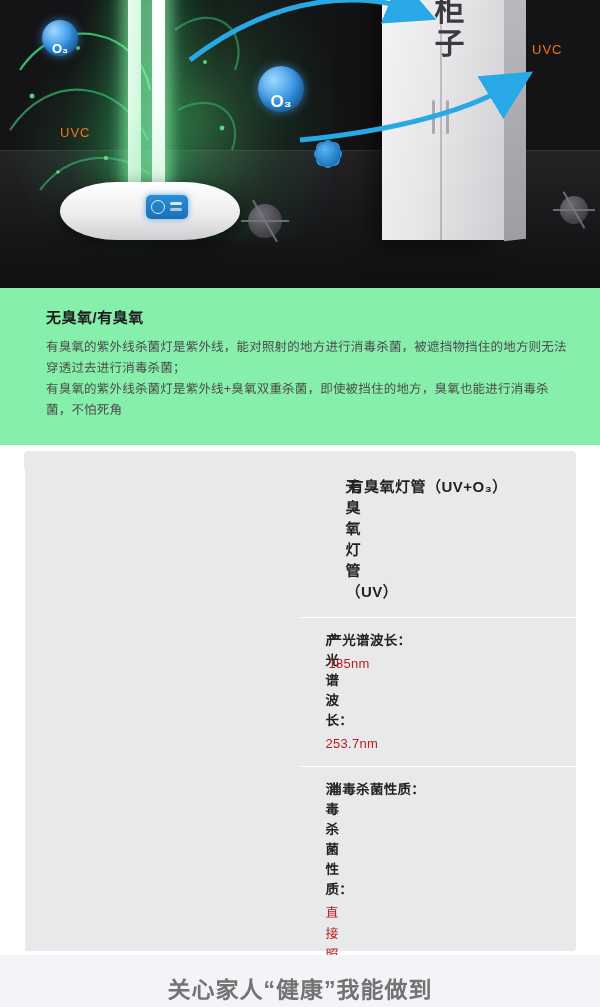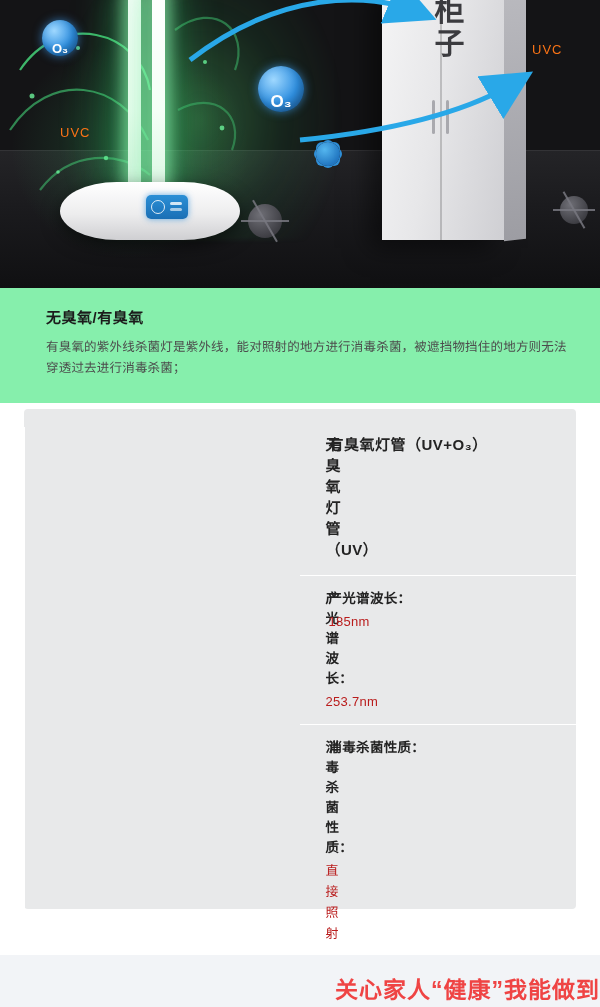--- a/index.html
+++ b/index.html
@@ -250,20 +250,21 @@
   .ccell.right { padding-left: 28px; }
   .ccell.head {
     padding-top: 14px;
     padding-bottom: 16px;
   }
   .chead-text {
     font-size: 15px;
     font-weight: 700;
     color: #232323;
     letter-spacing: .5px;
+    margin-left: 20px;
   }
   .clabel {
     font-size: 13.5px;
     font-weight: 700;
     color: #232323;
     margin-bottom: 4px;
     letter-spacing: .3px;
   }
   .cvalue {
     font-size: 13px;
@@ -277,24 +278,24 @@
     position: absolute;
     left: 0; right: 0;
     bottom: 0;
     height: 52px;
     background: #f2f4f7;
   }
   .footer-title {
     position: absolute;
     left: 0; right: 0;
     bottom: 2px;
-    text-align: right;
+    text-align: center;
     font-size: 23px;
     font-weight: 700;
-    color: #ef4444;
+    color: #737373;
     letter-spacing: 1px;
     white-space: nowrap;
     overflow: hidden;
   }
 </style>
 </head>
 <body>
 
 <div class="hero">
   <div class="hero-floor"></div>
@@ -353,20 +354,21 @@
     <span>O₃</span>
   </div>
 
   <div class="hero-label uvc1">UVC</div>
   <div class="hero-label uvc2">UVC</div>
 </div>
 
 <div class="note">
   <div class="note-title">无臭氧/有臭氧</div>
   <div class="note-p">有臭氧的紫外线杀菌灯是紫外线，能对照射的地方进行消毒杀菌，被遮挡物挡住的地方则无法穿透过去进行消毒杀菌；</div>
+  <div class="note-p">有臭氧的紫外线杀菌灯是紫外线+臭氧双重杀菌，即使被挡住的地方，臭氧也能进行消毒杀菌，不怕死角</div>
 </div>
 
 <div class="compare-wrap">
   <div class="compare-grid" id="compare-grid">
       <div class="ccell head">
         <div class="chead-text">无臭氧灯管（UV）</div>
       </div>
       <div class="col-divider" style="grid-row: 1 / span 6; margin: 8px 0px;"></div>
       <div class="ccell right head">
         <div class="chead-text">有臭氧灯管（UV+O₃）</div>

